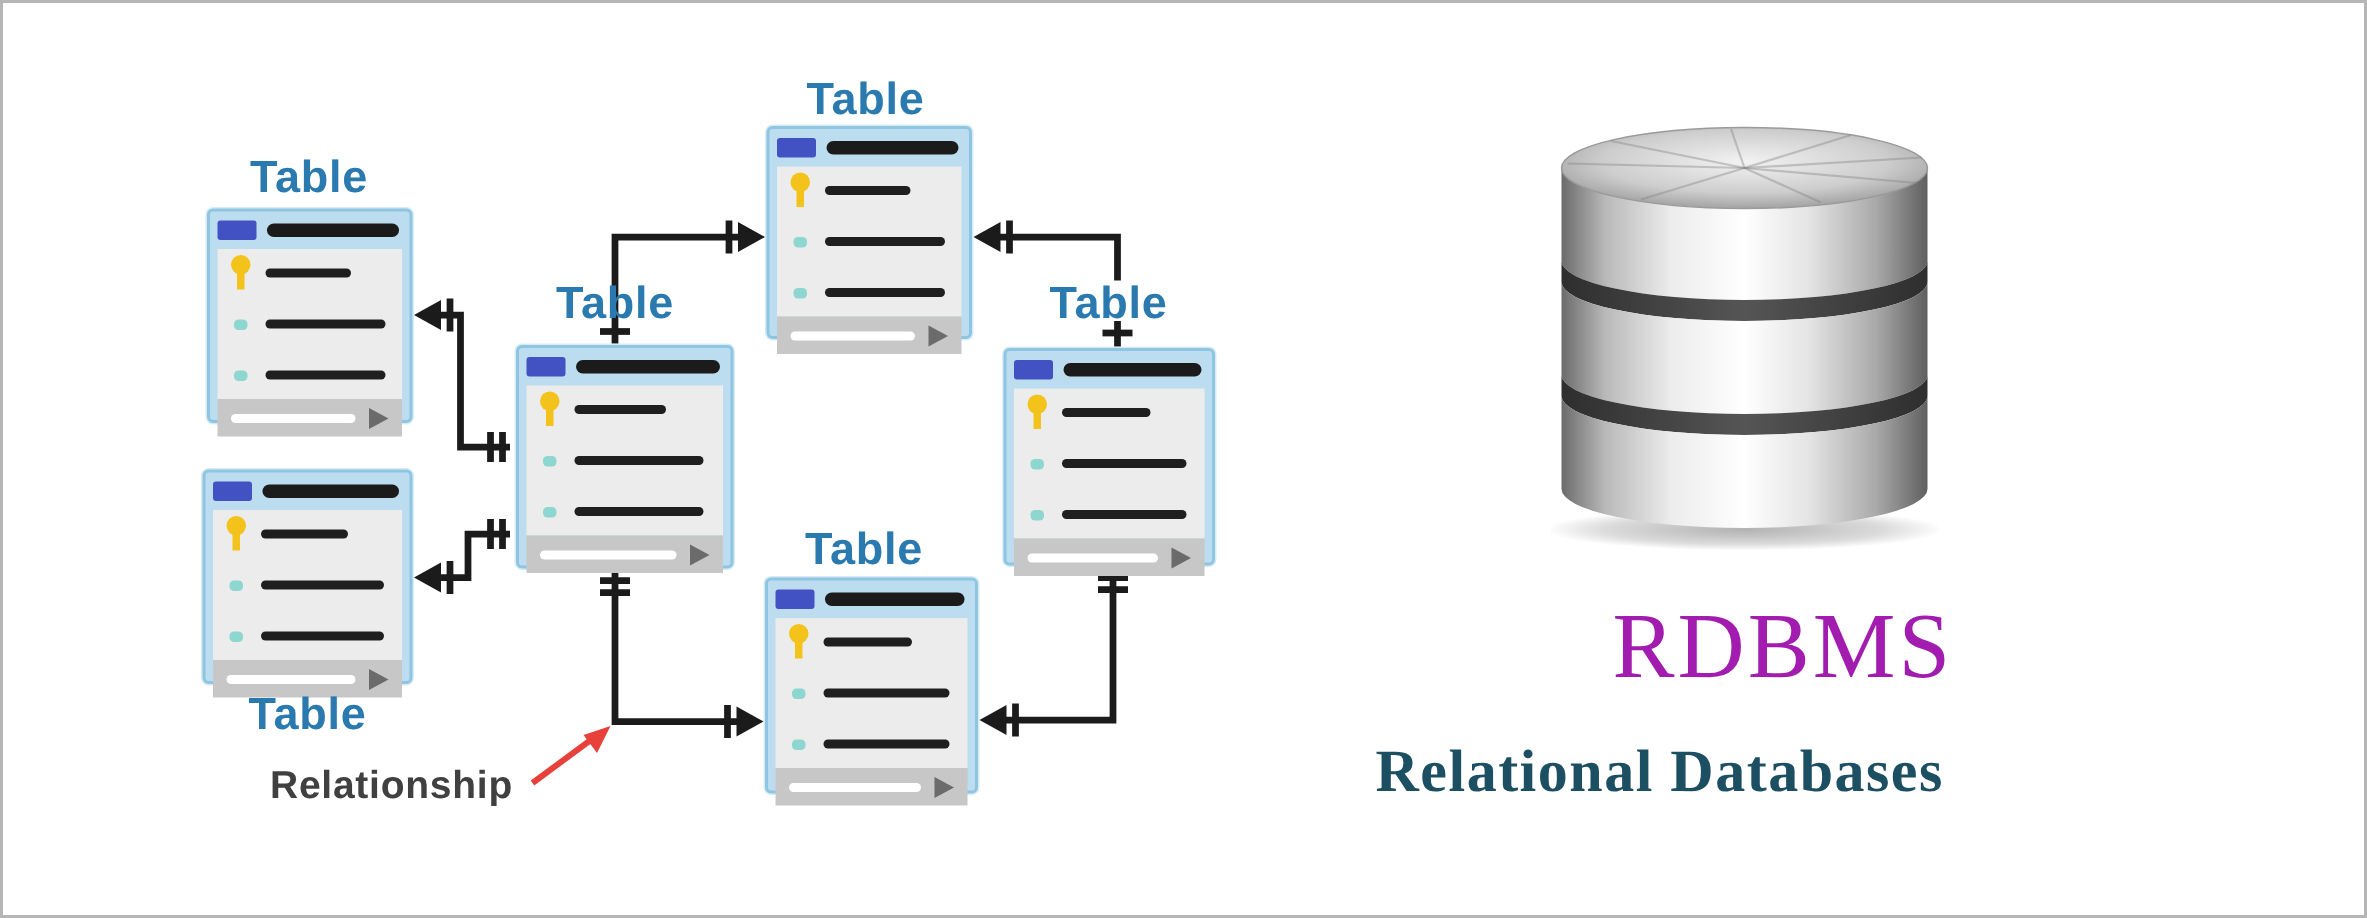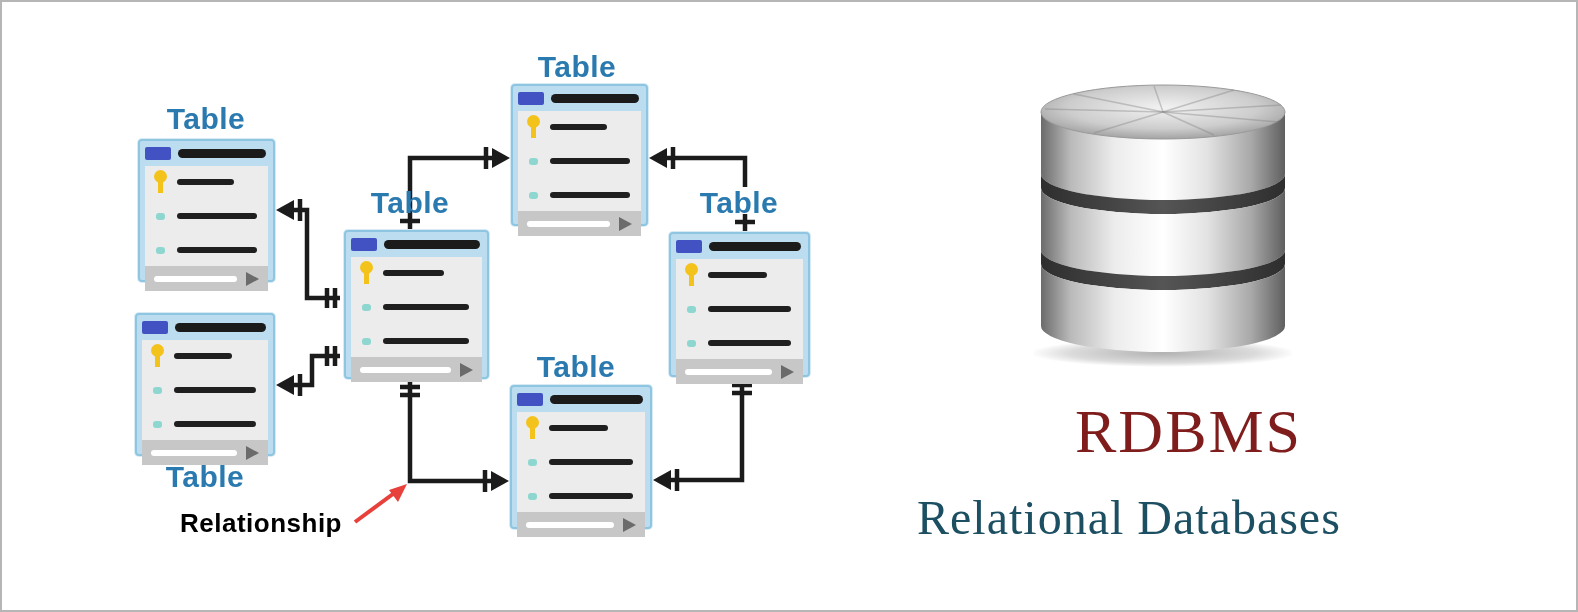--- a/index.html
+++ b/index.html
@@ -36,33 +36,33 @@
   .tbl-foot{height:25px;background:#c7c7c7;display:flex;align-items:center;gap:9px;padding:0 9px;margin-bottom:9px;flex:0 0 auto;}
   .foot-line{flex:1;height:6px;background:#ffffff;border-radius:3px;}
   .tri{width:0;height:0;border-left:13px solid #6b6b6b;border-top:7px solid transparent;border-bottom:7px solid transparent;flex:0 0 auto;}
   
   .tlabel{
     position:absolute;transform:translateX(-50%);z-index:3;
     font-weight:bold;font-size:30px;color:#2a7ab0;letter-spacing:.5px;white-space:nowrap;
   }
   .rel-label{
     position:absolute;transform:translateX(-50%);z-index:3;
-    font-weight:bold;font-size:26px;color:#000000;letter-spacing:.5px;white-space:nowrap;
+    font-weight:bold;font-size:26px;color:#404040;letter-spacing:.5px;white-space:nowrap;
   }
   
   .db-icon{position:absolute;left:1032px;top:76px;z-index:2;}
   .rdbms-title{
     position:absolute;left:1073px;top:398px;z-index:3;
     font-family:"Liberation Serif",serif;font-size:62px;line-height:1;
-    color:#7f1d1d;letter-spacing:2px;white-space:nowrap;text-align:center;
+    color:#a21caf;letter-spacing:2px;white-space:nowrap;text-align:center;
   }
   .rdbms-subtitle{
     position:absolute;left:915px;top:492px;z-index:3;
-    font-family:"Liberation Serif",serif;font-size:48px;line-height:1;
-    color:#1d4f63;letter-spacing:1px;white-space:nowrap;
+    font-family:"Liberation Serif",serif;font-size:40px;line-height:1;
+    color:#1d4f63;letter-spacing:1px;white-space:nowrap;font-weight:bold;
   }
 </style>
 </head>
 <body>
 
 <div class="frame">
 
   <svg class="connectors" viewBox="0 0 1578 612" aria-hidden="true">
 
     <g>

